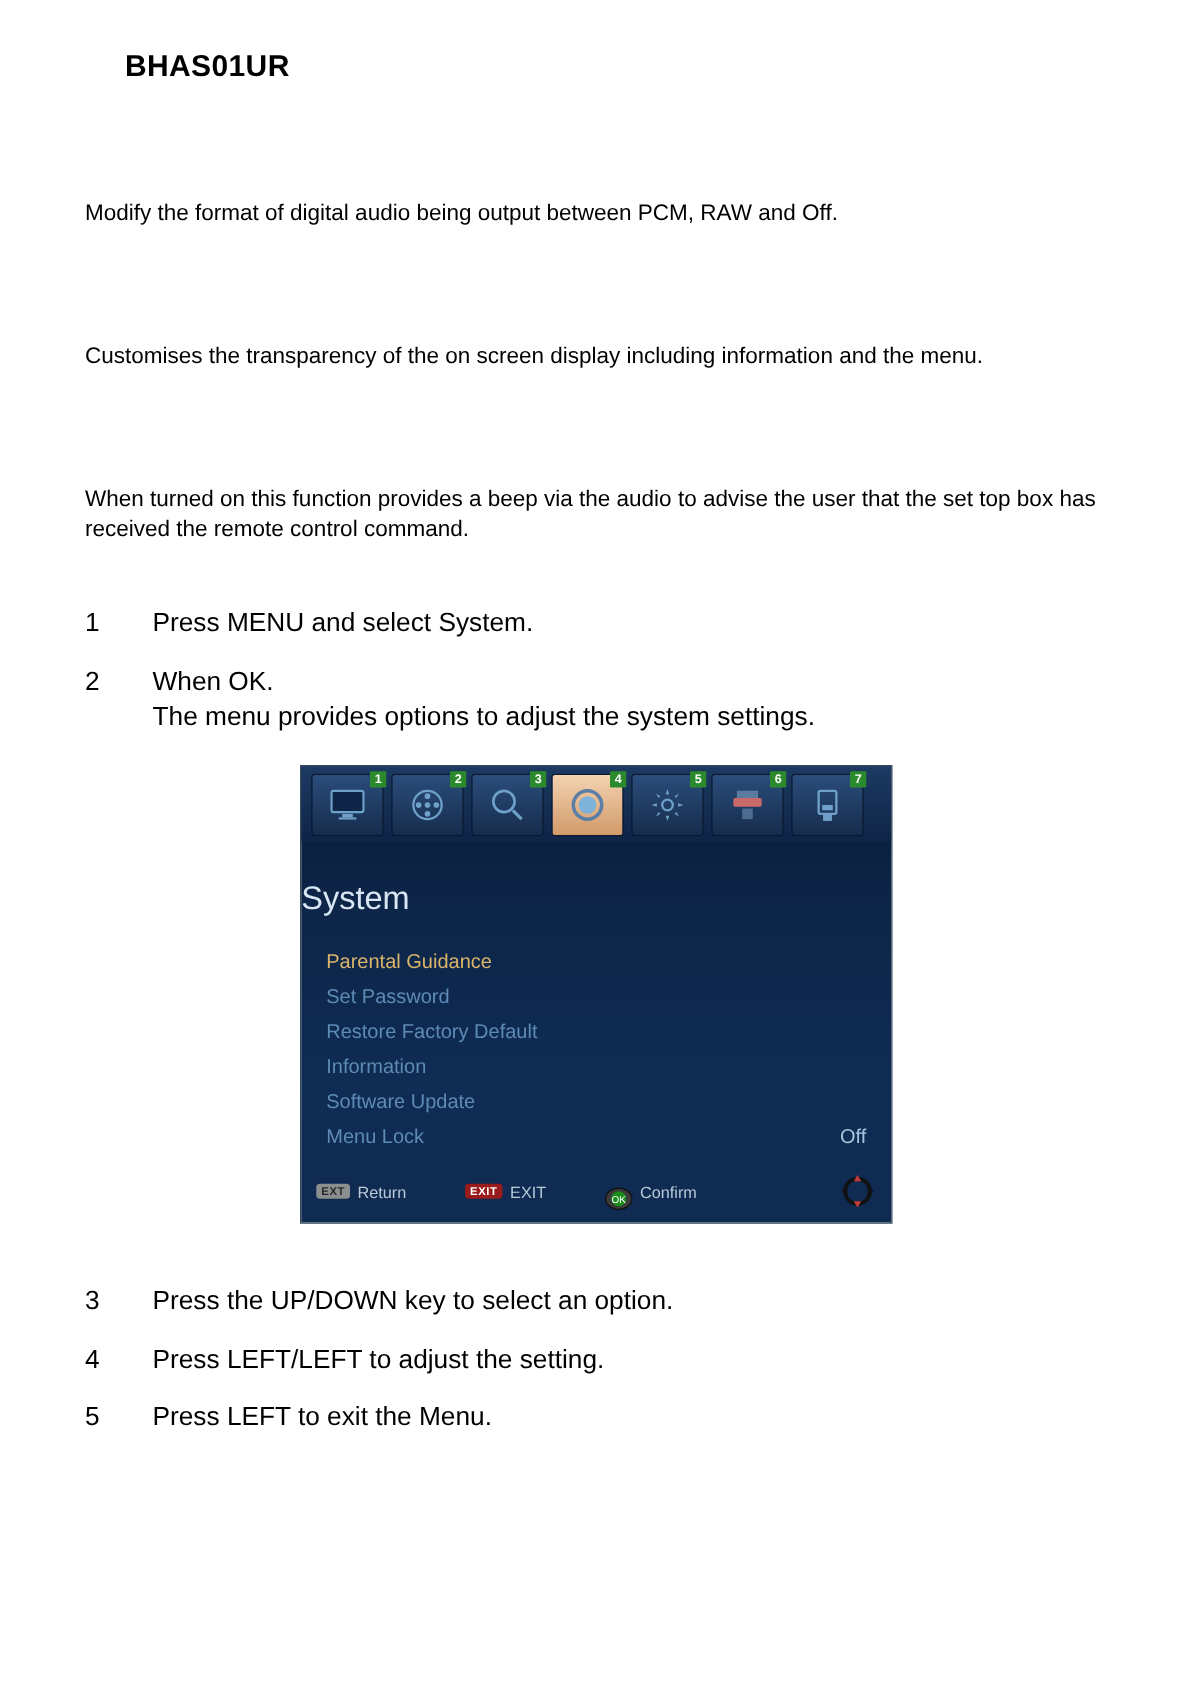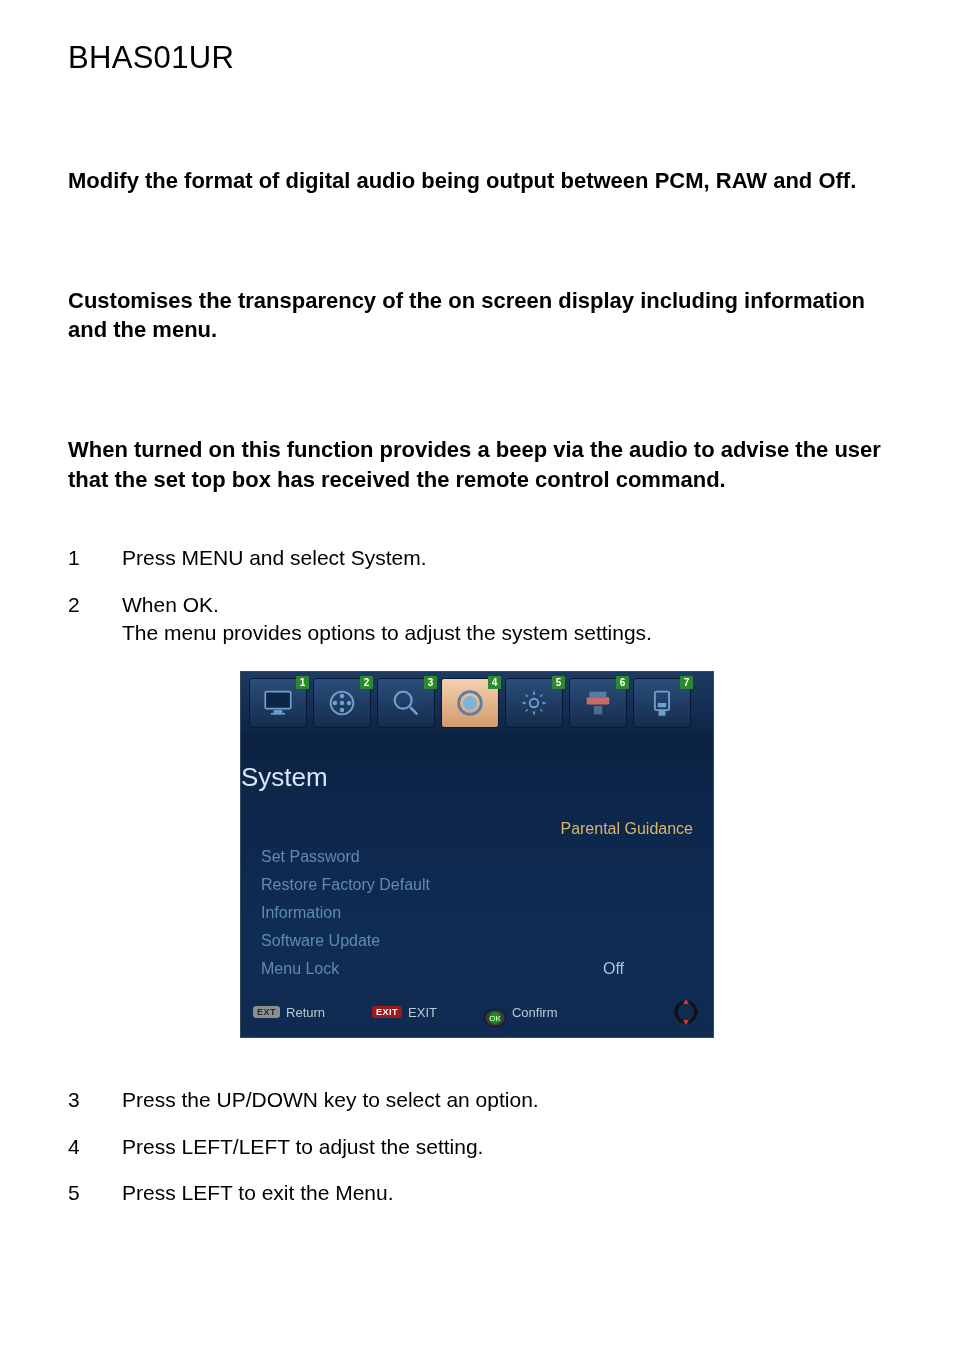--- a/index.html
+++ b/index.html
@@ -5,29 +5,30 @@
   * { margin: 0; padding: 0; box-sizing: border-box; }
   body {
     font-family: Arial, Helvetica, sans-serif;
     background: #ffffff;
     width: 954px;
     padding: 40px 68px 60px 68px;
     color: #000;
   }
   .header-title {
     font-family: "Arial Black", Arial, sans-serif;
-    font-weight: 400;
-    font-size: 31px;
+    font-weight: 700;
+    font-size: 24px;
     letter-spacing: 0.3px;
     margin-bottom: 90px;
+    margin-left: 32px;
   }
   .para {
-    font-size: 22px;
+    font-size: 18px;
     line-height: 1.35;
-    font-weight: 700;
+    font-weight: 400;
     margin-bottom: 90px;
   }
   .steps { list-style: none; font-size: 21px; font-weight: 300; line-height: 1.35; }
   .step-row { display: flex; margin-bottom: 18px; }
   .step-num { width: 54px; flex-shrink: 0; }
   .step-txt { flex: 1; }
   .step-txt .sub { display: block; }
   .screenshot-wrap { margin: 24px 0 48px 0; display: flex; justify-content: center; }
   .screenshot {
     width: 474px;
@@ -73,23 +74,23 @@
     font-size: 26px;
     color: #d9e6f3;
   }
   .menu-list { padding: 0 20px 6px 20px; }
   .menu-row {
     display: flex;
     font-size: 16px;
     color: #5d8bb6;
     padding: 5px 0;
   }
-  .menu-row.highlight { color: #dbb56a; text-align: right; }
+  .menu-row.highlight { color: #dbb56a; }
   .menu-row .mlabel { flex: 1; }
-  .menu-row .mval { width: 120px; text-align: left; padding-left: 30px; color: #a8c6df; }
+  .menu-row .mval { width: 120px; text-align: right; padding-left: 30px; color: #a8c6df; }
   .footer-bar {
     display: flex;
     align-items: center;
     padding: 8px 12px 10px 12px;
     gap: 47px;
     font-size: 13px;
     color: #b9c9d7;
   }
   .fbtn { display: flex; align-items: center; gap: 6px; }
   .fbtn .chip {

